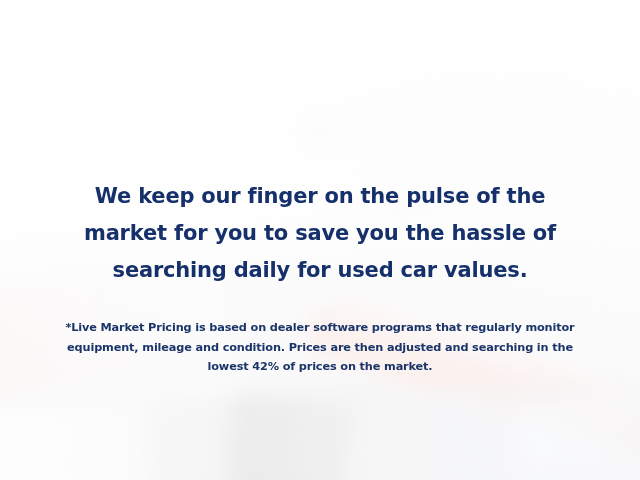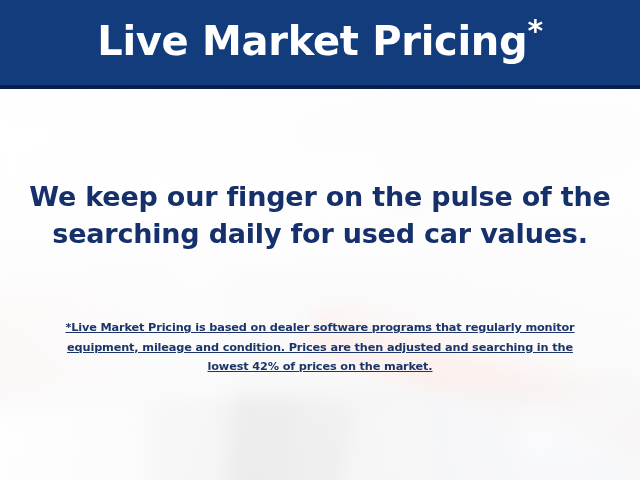--- a/index.html
+++ b/index.html
@@ -171,42 +171,42 @@
 
   
   .headline {
     position: absolute;
     left: 0;
     top: 178px;
     width: 640px;
     text-align: center;
     color: #16306b;
     font-family: "DejaVu Sans", sans-serif;
-    font-size: 27px;
+    font-size: 21px;
     font-weight: bold;
     line-height: 37px;
     letter-spacing: -0.2px;
   }
   .headline-line { display: block; white-space: nowrap; }
 
   
   .disclaimer {
     position: absolute;
     left: 20px;
     top: 318px;
     width: 600px;
     text-align: center;
     color: #1b3569;
     font-family: "DejaVu Sans", sans-serif;
     font-size: 11.3px;
     font-weight: bold;
     line-height: 19.6px;
     letter-spacing: -0.15px;
   }
-  .disclaimer-line { display: block; white-space: nowrap; text-decoration: underline; }
+  .disclaimer-line { display: block; white-space: nowrap; }
 </style>
 </head>
 <body>
 
 <div class="promo-card">
 
   <div class="bg-photo">
     <div class="streak bg-s1"></div>
     <div class="streak bg-s2"></div>
     <div class="streak bg-s3"></div>
@@ -217,26 +217,24 @@
     <div class="streak bg-s8"></div>
     <div class="streak bg-s9"></div>
     <div class="streak bg-s10"></div>
     <div class="streak bg-s11"></div>
     <div class="streak bg-s12"></div>
     <div class="streak bg-s13"></div>
     <div class="streak bg-s14"></div>
     <div class="bg-veil"></div>
   </div>
 
-  <div class="header-banner">
-    <h1 class="header-title"><span>Live Market Pricing</span><span class="asterisk">*</span></h1>
-  </div>
 
   <div class="headline">
     <span class="headline-line">We keep our finger on the pulse of the</span>
+    <span class="headline-line">market for you to save you the hassle of</span>
     <span class="headline-line">searching daily for used car values.</span>
   </div>
 
   <div class="disclaimer">
     <span class="disclaimer-line">*Live Market Pricing is based on dealer software programs that regularly monitor</span>
     <span class="disclaimer-line">equipment, mileage and condition. Prices are then adjusted and searching in the</span>
     <span class="disclaimer-line">lowest 42% of prices on the market.</span>
   </div>
 
 </div>

